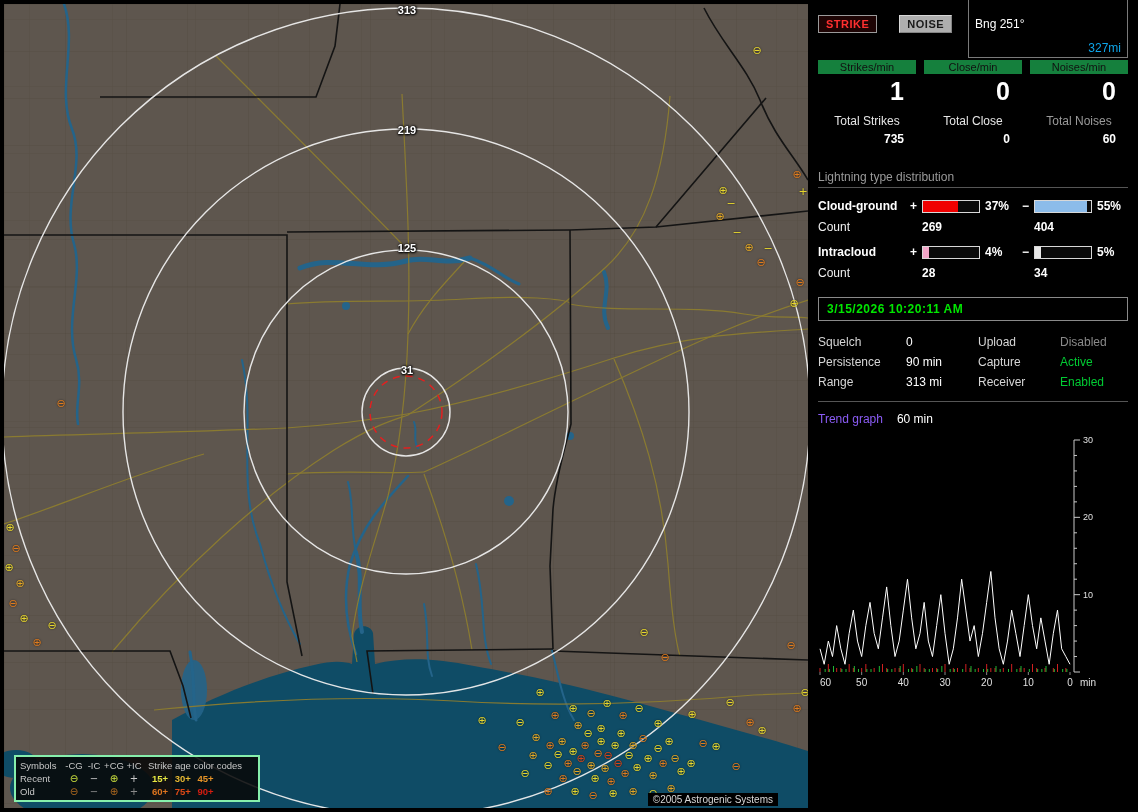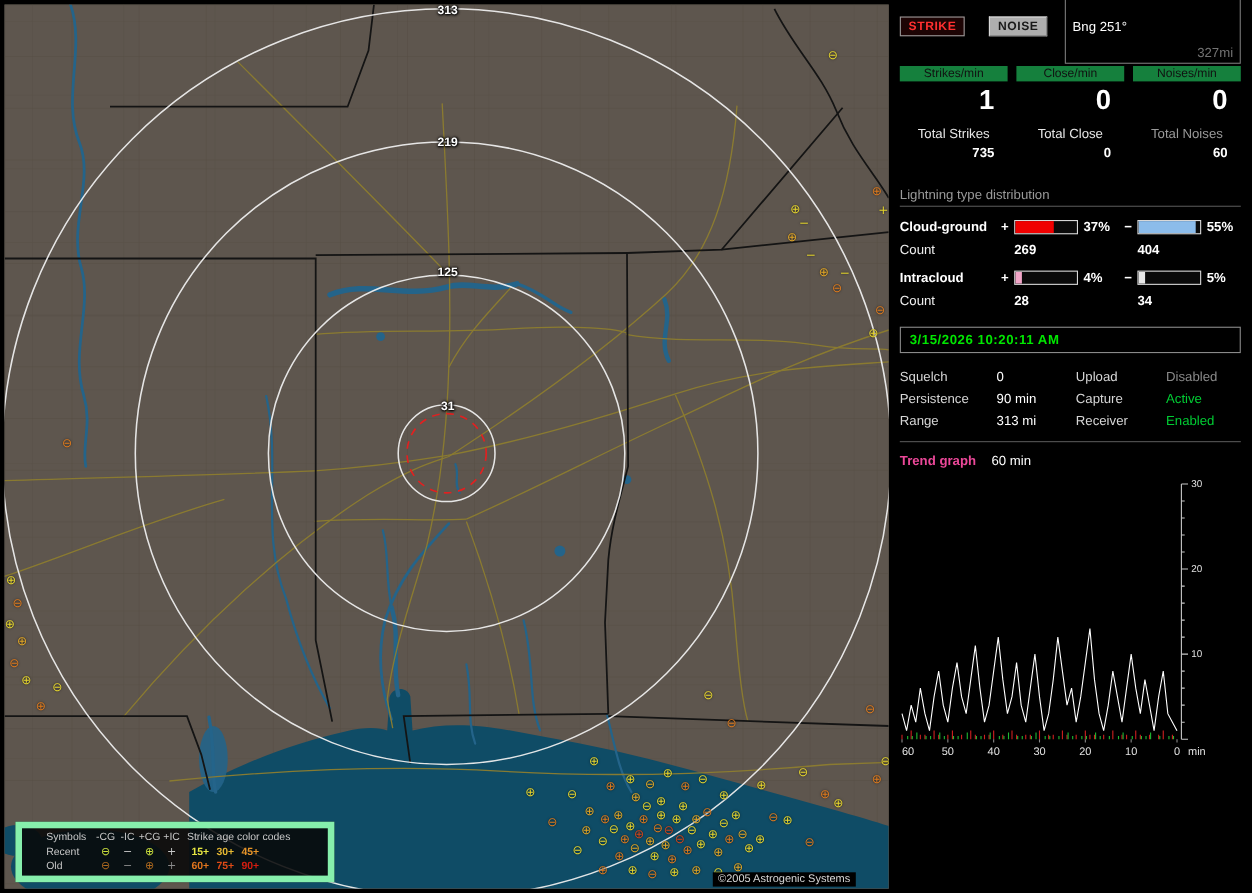--- a/index.html
+++ b/index.html
@@ -12,40 +12,40 @@
   .ring-label{position:absolute;transform:translateX(-50%);color:#fff;font-weight:bold;font-size:11px;
     text-shadow:0 1px 2px #000,0 0 3px #000,1px 0 2px #000;z-index:3;}
   #strikes{position:absolute;left:0;top:0;width:804px;height:804px;z-index:4;}
   .strike{position:absolute;font-size:11px;line-height:1;transform:translate(-50%,-50%);
     font-family:"DejaVu Sans",sans-serif;text-shadow:0 0 2px rgba(0,0,0,.7);}
   .copyright{position:absolute;right:30px;bottom:2px;background:#000;color:#d8d8d8;font-size:10px;
     padding:1px 5px;z-index:6;}
 
   
   .map-legend{position:absolute;left:10px;bottom:6px;width:234px;background:rgba(8,8,8,.88);
-    border:6px solid #86efac;font-size:9.5px;color:#c8c8c8;padding:2px 22px;z-index:6;}
+    border:2px solid #86efac;font-size:9.5px;color:#c8c8c8;padding:2px 4px;z-index:6;}
   .lg-row{display:flex;align-items:center;height:13px;}
   .lg-c0{width:44px;}
   .lg-c{width:20px;text-align:center;}
   .lg-g{width:20px;text-align:center;font-family:"DejaVu Sans",sans-serif;font-size:10px;}
   .lg-age-title{margin-left:4px;flex:1;}
   .lg-age{width:28px;margin-left:4px;font-weight:bold;}
 
   
   .panel{position:absolute;left:812px;top:4px;width:322px;height:804px;background:#000;color:#ddd;
     padding:10px 6px 0 6px;box-sizing:border-box;font-size:12px;}
   .top-row{display:flex;align-items:center;height:20px;}
   .btn-strike{background:#1d0404;color:#ff3030;border:1px solid #9a9a9a;font-weight:bold;font-size:11px;
     padding:2px 7px;letter-spacing:.5px;}
   .btn-noise{background:#aeaeae;color:#1a1a1a;border:1px outset #d8d8d8;font-weight:bold;font-size:11px;
     padding:2px 7px;margin-left:22px;letter-spacing:.5px;}
   .bng-box{margin-left:auto;width:146px;display:flex;justify-content:space-between;align-items:center;
     border:1px solid #7a7a7a;background:#000;padding:2px 6px;font-weight:normal;font-size:12px;}
   .bng-label{color:#fff;}
-  .bng-range{color:#737373;margin-top:47px;}
+  .bng-range{color:#0ea5e9;margin-top:47px;}
 
   .stats-row{display:flex;justify-content:space-between;margin-top:26px;}
   .stat{width:98px;text-align:center;}
   .stat-box{background:#15803d;color:#111;font-size:11px;padding:1px 0;}
   .stat-rate{font-size:25px;font-weight:bold;color:#fff;text-align:right;padding-right:12px;margin-top:3px;height:30px;}
   .stat-total-label{font-size:12px;color:#e6e6e6;margin-top:7px;}
   .stat:nth-child(3) .stat-total-label{color:#9a9a9a;}
   .stat-total{font-size:12px;font-weight:bold;color:#fff;text-align:right;padding-right:12px;margin-top:4px;}
 
   .dist-title{color:#9a9a9a;font-size:12px;border-bottom:1px solid #555;padding-bottom:3px;margin-top:24px;}
@@ -66,21 +66,21 @@
   .status-grid .lbl{color:#d6d6d6;}
   .status-grid .val{color:#fff;}
   .info-grid .lbl{color:#9a9a9a;}
   .info-grid .val{color:#eaeaea;}
   .green{color:#00cc33 !important;}
   .dim{color:#8a8a8a !important;}
 
   .sep{border-top:1px solid #555;margin-top:10px;}
 
   .trend-row{display:flex;margin-top:10px;}
-  .trend-row .lbl{color:#ec4899;font-weight:bold;}
+  .trend-row .lbl{color:#8b5cf6;}
   .trend-row .val{color:#fff;margin-left:14px;}
   .trend{margin-top:6px;}
 </style>
 </head>
 <body>
 
 <div class="screen">
 
   <div class="map">
     <svg class="map-svg" viewBox="0 0 804 804" width="804" height="804">

